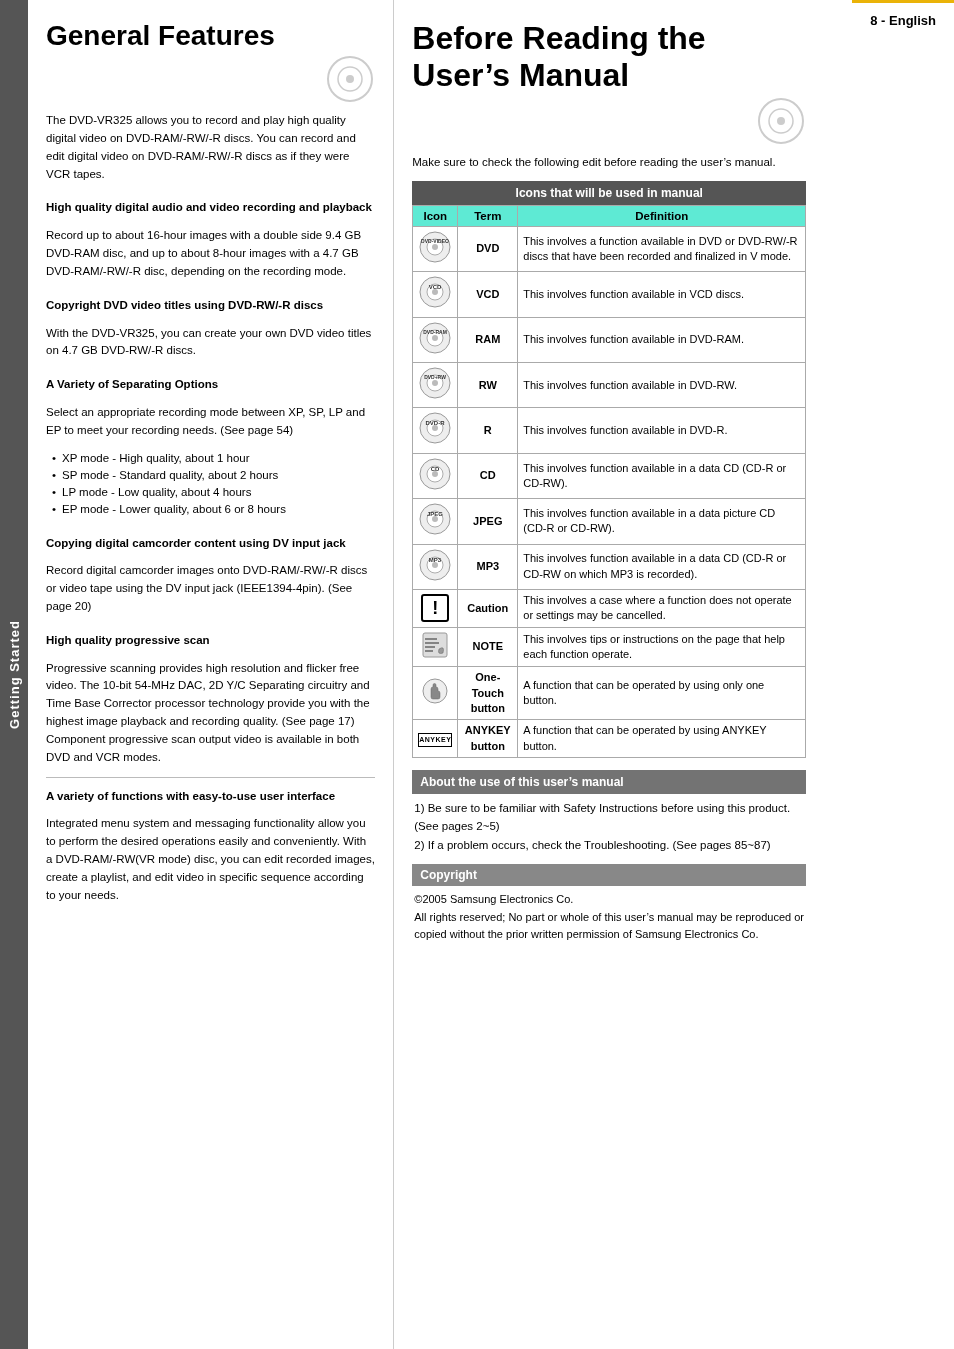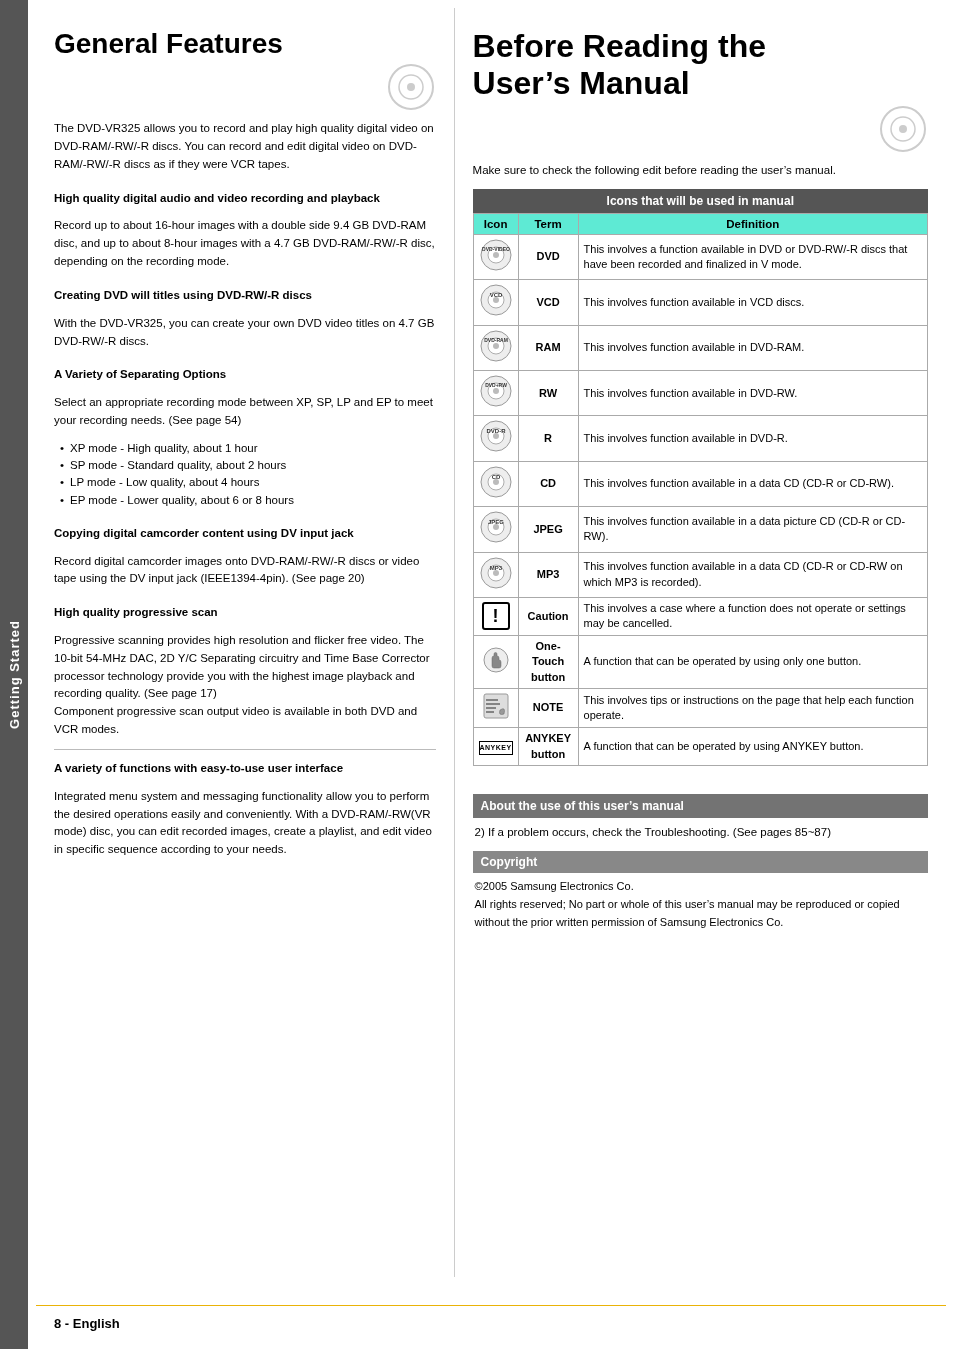--- a/index.html
+++ b/index.html
@@ -34,22 +34,22 @@
       font-weight: bold;
       writing-mode: vertical-rl;
       transform: rotate(180deg);
       white-space: nowrap;
       letter-spacing: 1px;
     }
 
     .content-area {
       flex: 1;
       display: flex;
-      flex-direction: column;
-      padding: 8px;
+      flex-direction: row;
+      padding: 0;
       gap: 28px;
     }
 
     
     .two-col {
       display: flex;
       flex: 1;
     }
 
     .left-col {
@@ -114,33 +114,33 @@
       font-weight: bold;
       margin-bottom: 6px;
       margin-top: 10px;
     }
 
     
     .page-footer {
       padding: 10px 18px;
       font-size: 13px;
       font-weight: bold;
-      border-top: 1px solid #eab308;
+      border-top: 3px solid #eab308;
     }
 
     
     .intro-text {
       font-size: 11.5px;
       line-height: 1.5;
       margin-bottom: 10px;
     }
 
     
     .icons-table-section {
-      margin-bottom: 28px;
+      margin-bottom: 12px;
     }
 
     .table-header-row {
       background: #555;
       color: #fff;
       font-weight: bold;
       font-size: 12px;
       padding: 5px 8px;
       text-align: center;
     }
@@ -239,21 +239,21 @@
             <circle cx="25" cy="25" r="12" fill="none" stroke="#ccc" stroke-width="1.5"></circle>
             <circle cx="25" cy="25" r="4" fill="#ccc"></circle>
           </svg>
         </div>
 
         <p>The DVD-VR325 allows you to record and play high quality digital video on DVD-RAM/-RW/-R discs. You can record and edit digital video on DVD-RAM/-RW/-R discs as if they were VCR tapes.</p>
 
         <p class="subsection-title">High quality digital audio and video recording and playback</p>
         <p>Record up to about 16-hour images with a double side 9.4 GB DVD-RAM disc, and up to about 8-hour images with a 4.7 GB DVD-RAM/-RW/-R disc, depending on the recording mode.</p>
 
-        <p class="subsection-title">Creating DVD will titles using DVD-RW/-R discs</p>
+        <p class="subsection-title">Copyright DVD video titles using DVD-RW/-R discs</p>
         <p>With the DVD-VR325, you can  create your own DVD video titles on 4.7 GB DVD-RW/-R discs.</p>
 
         <p class="subsection-title">A Variety of Separating Options</p>
         <p>Select an appropriate recording mode between XP, SP, LP and EP to meet your recording needs. (See page 54)</p>
 
         <ul class="bullet-list">
           <li>XP mode - High quality, about 1 hour</li>
           <li>SP mode - Standard quality, about 2 hours</li>
           <li>LP mode - Low quality, about 4 hours</li>
           <li>EP mode - Lower quality, about 6 or 8 hours</li>
@@ -378,50 +378,51 @@
                   <td class="term-cell">MP3</td>
                   <td class="def-cell">This involves function available in a data CD (CD-R or CD-RW on which MP3 is recorded).</td>
                 </tr>
                 <tr>
                   <td class="icon-cell"><div style="display:inline-flex;align-items:center;justify-content:center;width:28px;height:28px;border:2px solid #000;border-radius:3px;font-weight:bold;font-size:18px;">!</div></td>
                   <td class="term-cell">Caution</td>
                   <td class="def-cell">This involves a case where a function does not operate or settings may be cancelled.</td>
                 </tr>
                 <tr>
                   <td class="icon-cell"><svg width="28" height="28" viewBox="0 0 28 28">
-    <circle cx="14" cy="14" r="12" fill="#eee" stroke="#999" stroke-width="1"></circle>
-    <path d="M10 20 L10 12 Q10 10 12 10 L12 8 Q12 6.5 13.5 6.5 Q15 6.5 15 8 L15 10 Q17 10 17 12 L17 14 Q19 14 19 16 L19 20 Q19 22 17 22 L12 22 Q10 22 10 20Z" fill="#888" stroke="#666" stroke-width="0.5"></path>
-  </svg></td>
-                  <td class="term-cell">One-Touch button</td>
-                  <td class="def-cell">A function that can be operated by using only one button.</td>
-                </tr>
-                <tr>
-                  <td class="icon-cell"><svg width="28" height="28" viewBox="0 0 28 28">
     <rect x="2" y="2" width="24" height="24" fill="#ddd" stroke="#999" stroke-width="1" rx="2"></rect>
     <line x1="4" y1="8" x2="16" y2="8" stroke="#666" stroke-width="1.5"></line>
     <line x1="4" y1="12" x2="18" y2="12" stroke="#666" stroke-width="1.5"></line>
     <line x1="4" y1="16" x2="14" y2="16" stroke="#666" stroke-width="1.5"></line>
     <line x1="4" y1="20" x2="12" y2="20" stroke="#666" stroke-width="1.5"></line>
     <path d="M18 18 Q24 14 22 22 Q16 24 18 18Z" fill="#999" stroke="#666" stroke-width="0.5"></path>
   </svg></td>
                   <td class="term-cell">NOTE</td>
                   <td class="def-cell">This involves tips or instructions on the page that help each function operate.</td>
                 </tr>
                 <tr>
+                  <td class="icon-cell"><svg width="28" height="28" viewBox="0 0 28 28">
+    <circle cx="14" cy="14" r="12" fill="#eee" stroke="#999" stroke-width="1"></circle>
+    <path d="M10 20 L10 12 Q10 10 12 10 L12 8 Q12 6.5 13.5 6.5 Q15 6.5 15 8 L15 10 Q17 10 17 12 L17 14 Q19 14 19 16 L19 20 Q19 22 17 22 L12 22 Q10 22 10 20Z" fill="#888" stroke="#666" stroke-width="0.5"></path>
+  </svg></td>
+                  <td class="term-cell">One-Touch button</td>
+                  <td class="def-cell">A function that can be operated by using only one button.</td>
+                </tr>
+                <tr>
                   <td class="icon-cell"><div style="display:inline-flex;align-items:center;justify-content:center;border:1.5px solid #000;font-size:7px;font-weight:bold;width:34px;height:14px;letter-spacing:0.5px;font-family:Arial;">ANYKEY</div></td>
                   <td class="term-cell">ANYKEY button</td>
                   <td class="def-cell">A function that can be operated by using ANYKEY button.</td>
                 </tr>
               </tbody>
           </table>
         </div>
 
         <div class="about-section">
           <div class="about-header">About the use of this user’s manual</div>
           <div class="about-text">
+            <div>1) Be sure to be familiar with Safety Instructions before using this product. (See pages 2~5)</div>
             <div>2) If a problem occurs, check the Troubleshooting. (See pages 85~87)</div>
           </div>
         </div>
 
         <div class="copyright-section">
           <div class="copyright-header">Copyright</div>
           <div class="copyright-text">
             <div>©2005 Samsung Electronics Co.</div>
             <div>All rights reserved; No part or whole of this user’s manual may be reproduced or copied without the prior written permission of Samsung Electronics Co.</div>
           </div>

